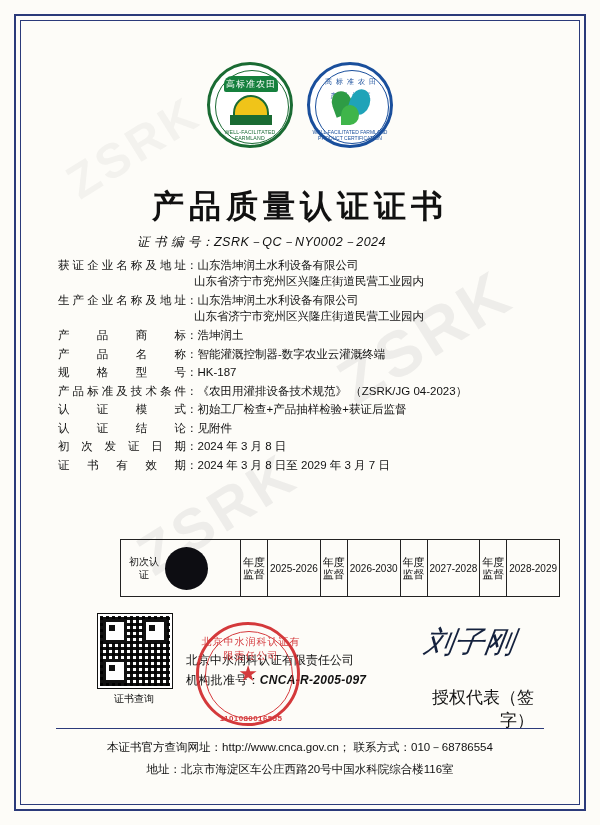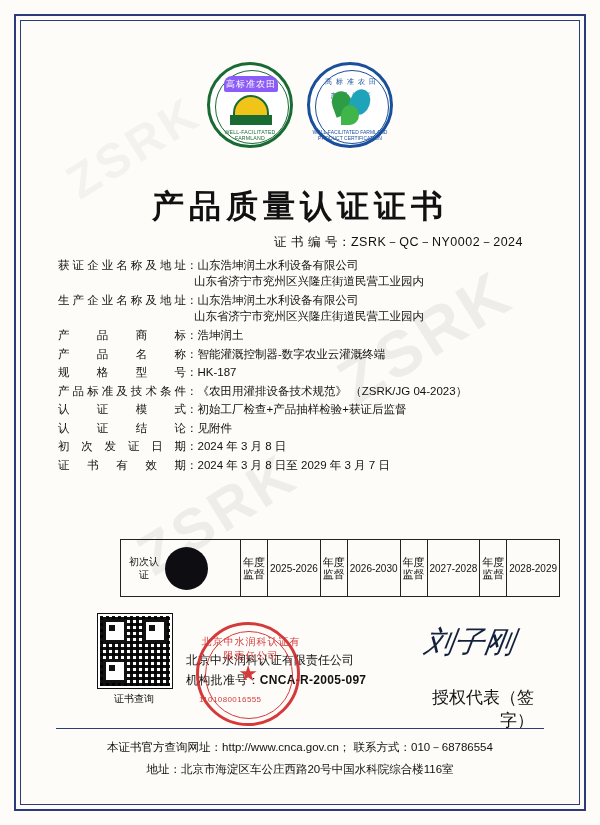--- a/index.html
+++ b/index.html
@@ -89,21 +89,21 @@
     position: absolute;
     left: 5px; top: 5px;
     width: 72px; height: 72px;
     border-radius: 50%;
     border: 1px solid #1a6b33;
   }
   .logo-a .top-band {
     position: absolute;
     left: 14px; top: 11px;
     width: 54px; height: 16px;
-    background: #8b5cf6;
+    background: #15803d;
     border-radius: 8px 8px 2px 2px;
     color: #fff;
     font-size: 9px;
     line-height: 16px;
     text-align: center;
     letter-spacing: 1px;
   }
   .logo-a .dome {
     position: absolute;
     left: 23px; top: 30px;
@@ -175,24 +175,25 @@
     font-size: 32px;
     font-weight: bold;
     letter-spacing: 5px;
     color: #111;
     font-family: "DejaVu Sans", sans-serif;
   }
   .cert-no {
     position: absolute;
     left: 0; top: 234px;
     width: 523px;
-    text-align: right;
+    text-align: center;
     font-size: 12.5px;
     color: #111;
     letter-spacing: 0.5px;
+    font-style: italic;
   }
 
   
   .fields {
     position: absolute;
     left: 58px; top: 258px;
     width: 488px;
   }
   .frow {
     display: flex;
@@ -331,21 +332,21 @@
   }
 
   .issuer {
     position: absolute;
     left: 186px; top: 650px;
     font-size: 12px;
     color: #111;
     line-height: 20px;
   }
   .issuer .line2 { letter-spacing: 0.3px; }
-  .issuer .code { font-weight: bold; }
+  .issuer .code { font-weight: bold; font-style: italic; }
 
   .seal {
     position: absolute;
     left: 196px; top: 622px;
     width: 104px; height: 104px;
     border-radius: 50%;
     border: 3px solid #cf1f22;
     box-sizing: border-box;
     color: #cf1f22;
     opacity: 0.88;
@@ -367,24 +368,26 @@
   .seal .arc {
     position: absolute;
     left: 0; top: 10px;
     width: 104px;
     text-align: center;
     font-size: 10px;
     letter-spacing: 1px;
   }
   .seal .num {
     position: absolute;
-    left: 0; bottom: 19px;
+    left: 0; bottom: 0;
     width: 104px;
+    text-align: center;
     font-size: 8px;
     letter-spacing: 0.4px;
+    font-weight: bold;
   }
 
   .signature {
     position: absolute;
     left: 404px; top: 614px;
     width: 130px;
     height: 60px;
     font-family: "DejaVu Serif", serif;
     font-size: 30px;
     font-style: italic;

